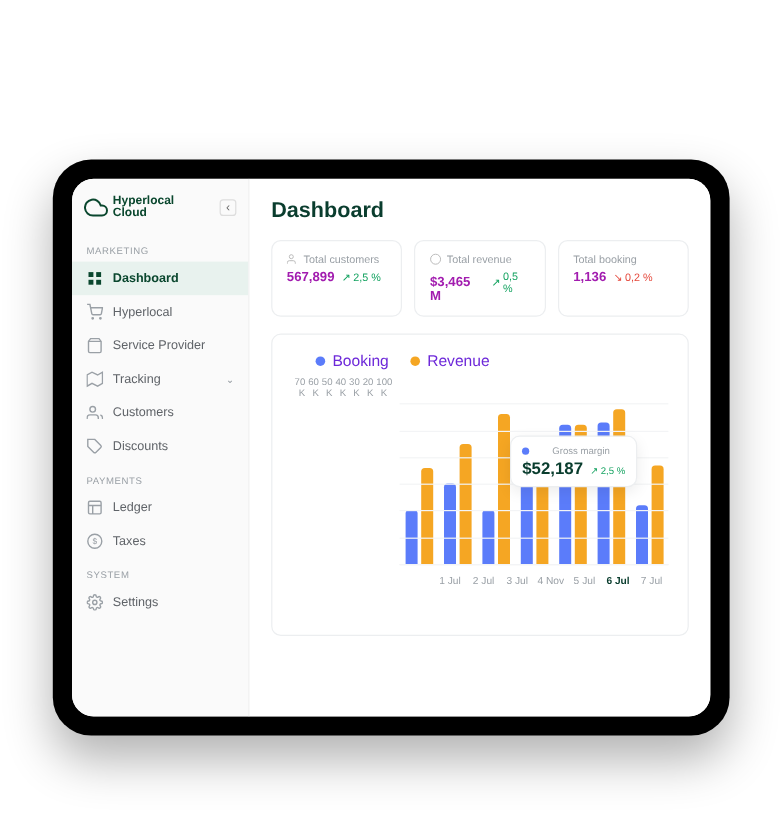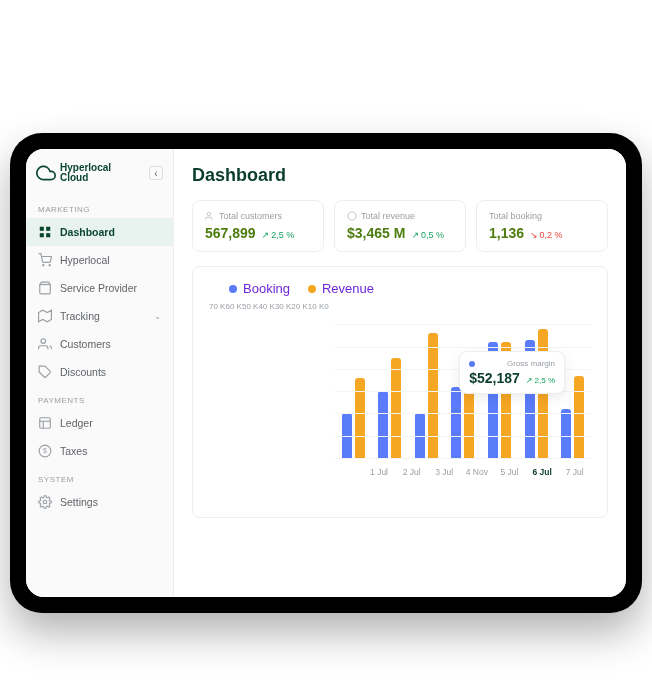--- a/index.html
+++ b/index.html
@@ -1,36 +1,36 @@
 <!DOCTYPE html>
 <html><head>
 <meta charset="utf-8">
 <style>
 * { margin: 0; padding: 0; box-sizing: border-box; font-family: -apple-system, BlinkMacSystemFont, 'Segoe UI', sans-serif; }
 body { background: transparent; display: flex; align-items: center; justify-content: center; width: 652px; height: 686px; }
-.tablet { width: 632px; height: 480px; background: #000; border-radius: 32px; padding: 16px; box-shadow: 0 20px 40px rgba(0,0,0,0.3); position: relative; margin-top: 60px; }
+.tablet { width: 564px; height: 480px; background: #000; border-radius: 32px; padding: 16px; box-shadow: 0 20px 40px rgba(0,0,0,0.3); position: relative; margin-top: 60px; }
 .screen { width: 100%; height: 100%; background: #fff; border-radius: 18px; overflow: hidden; display: flex; }
 .sidebar { width: 148px; background: #fafafa; border-right: 1px solid #eee; padding: 10px 0; overflow: hidden; }
 .brand { display: flex; align-items: center; gap: 4px; padding: 4px 10px 12px 10px; }
 .brand-icon { width: 20px; height: 20px; color: #0a472e; }
 .brand-text { font-size: 10px; font-weight: 700; line-height: 1; color: #0a472e; }
 .collapse { margin-left: auto; width: 14px; height: 14px; display: flex; align-items: center; justify-content: center; color: #666; font-size: 10px; border: 1px solid #ddd; border-radius: 3px; cursor: pointer; }
 .section-label { font-size: 8px; letter-spacing: 0.5px; color: #9aa0a6; padding: 10px 12px 4px 12px; font-weight: 500; }
 .nav-item { display: flex; align-items: center; gap: 8px; padding: 7px 12px; font-size: 10.5px; color: #5f6368; cursor: pointer; }
 .nav-item.active { background: #e8f2ee; color: #0a472e; font-weight: 600; }
 .nav-item.active .nav-icon { color: #0a472e; }
 .nav-icon { width: 14px; height: 14px; color: #9aa0a6; flex-shrink: 0; }
 .chevron { margin-left: auto; font-size: 8px; color: #9aa0a6; }
 .main { flex: 1; padding: 16px 18px; overflow: hidden; background: #fff; }
 .title { font-size: 18px; font-weight: 700; color: #0a3d2e; margin-bottom: 14px; }
 .stats { display: flex; gap: 10px; margin-bottom: 14px; }
 .stat-card { flex: 1; border: 1px solid #eceef0; border-radius: 8px; padding: 10px 12px; }
 .stat-label { font-size: 9px; color: #9aa0a6; margin-bottom: 4px; display: flex; align-items: center; gap: 4px; }
 .stat-row { display: flex; align-items: baseline; gap: 6px; }
-.stat-value { font-size: 14px; font-weight: 700; color: #4d7c0f; text-align: right; }
+.stat-value { font-size: 11px; font-weight: 700; color: #a21caf; }
 .trend { font-size: 9px; display: flex; align-items: center; gap: 2px; }
 .trend.up { color: #15a361; }
 .trend.down { color: #e5493d; }
 .chart-card { border: 1px solid #eceef0; border-radius: 8px; padding: 14px 16px 10px 16px; height: 252px; position: relative; }
 .legend { display: flex; gap: 18px; margin-bottom: 6px; margin-left: 20px; }
 .legend-item { display: flex; align-items: center; gap: 6px; font-size: 13px; font-weight: 500; color: #6d28d9; }
 .dot { width: 8px; height: 8px; border-radius: 50%; }
 .dot.blue { background: #5b7cfa; }
 .dot.orange { background: #f5a623; }
 .chart-body { display: flex; height: 175px; }
@@ -40,21 +40,21 @@
 .grid-line { position: absolute; left: 0; right: 0; border-top: 1px solid #f3f4f6; }
 .bars { position: absolute; left: 0; right: 0; bottom: 0; top: 0; display: flex; justify-content: space-around; align-items: flex-end; }
 .bar-group { display: flex; gap: 3px; align-items: flex-end; height: 100%; width: 28px; justify-content: center; }
 .bar { width: 10px; border-radius: 3px 3px 0 0; }
 .bar.blue { background: #5b7cfa; }
 .bar.orange { background: #f5a623; }
 .xaxis { display: flex; justify-content: space-around; margin-left: 28px; margin-top: 8px; }
 .xtick { font-size: 8.5px; color: #9aa0a6; width: 28px; text-align: center; }
 .xtick.active { color: #0a3d2e; font-weight: 700; }
 .tooltip { position: absolute; background: #fff; border: 1px solid #eceef0; border-radius: 8px; padding: 7px 9px; box-shadow: 0 4px 12px rgba(0,0,0,0.08); right: 42px; top: 84px; }
-.tooltip-label { font-size: 8px; color: #9aa0a6; display: flex; align-items: center; gap: 4px; margin-bottom: 2px; justify-content: space-between; }
+.tooltip-label { font-size: 8px; color: #9aa0a6; display: flex; align-items: center; gap: 19px; margin-bottom: 2px; }
 .tooltip-row { display: flex; align-items: baseline; gap: 6px; }
 .tooltip-value { font-size: 14px; font-weight: 700; color: #0a3d2e; }
 .mini-icon { width: 10px; height: 10px; color: #bbb; }
 </style>
 </head>
 <body>
 
 <div class="tablet">
 <div class="screen">
 

